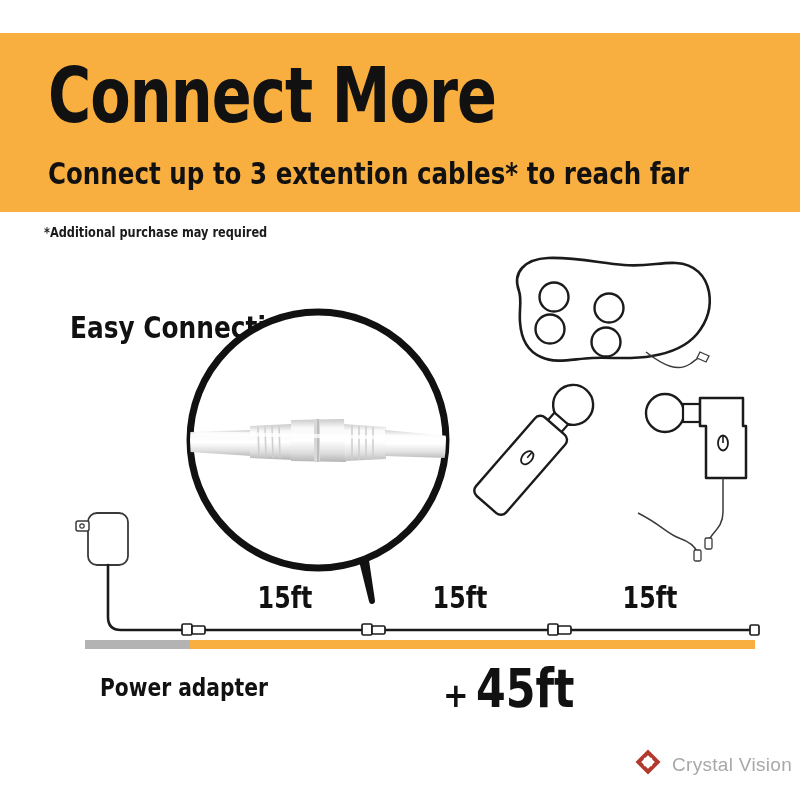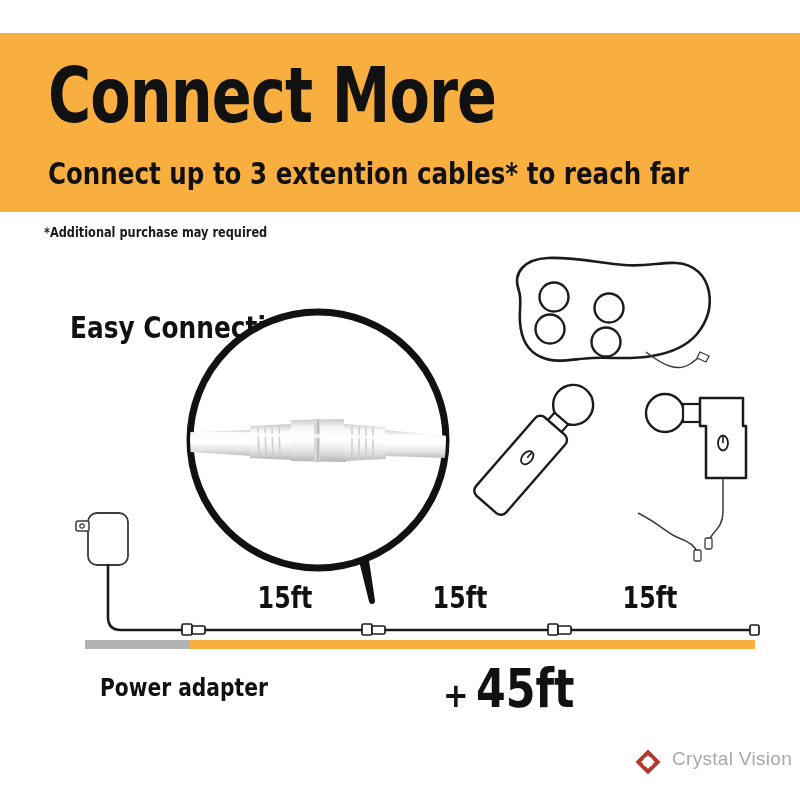--- a/index.html
+++ b/index.html
@@ -76,21 +76,21 @@
   }
   .total-val{
     font-family:"Liberation Sans Narrow","DejaVu Sans Condensed","Liberation Sans",sans-serif;
     font-weight:bold;font-size:54px;line-height:54px;color:#111111;
     transform:scaleX(.88);transform-origin:left bottom;
   }
 
   
   .brand{
     position:absolute;left:634px;top:748px;
-    display:flex;align-items:flex-start;gap:10px;
+    display:flex;align-items:flex-end;gap:10px;
   }
   .brand-name{
     font-family:"Liberation Sans",sans-serif;
     font-size:19px;color:#a8a8a8;letter-spacing:.3px;white-space:nowrap;
   }
   svg{display:block;overflow:visible;}
 </style>
 </head>
 <body>
 

